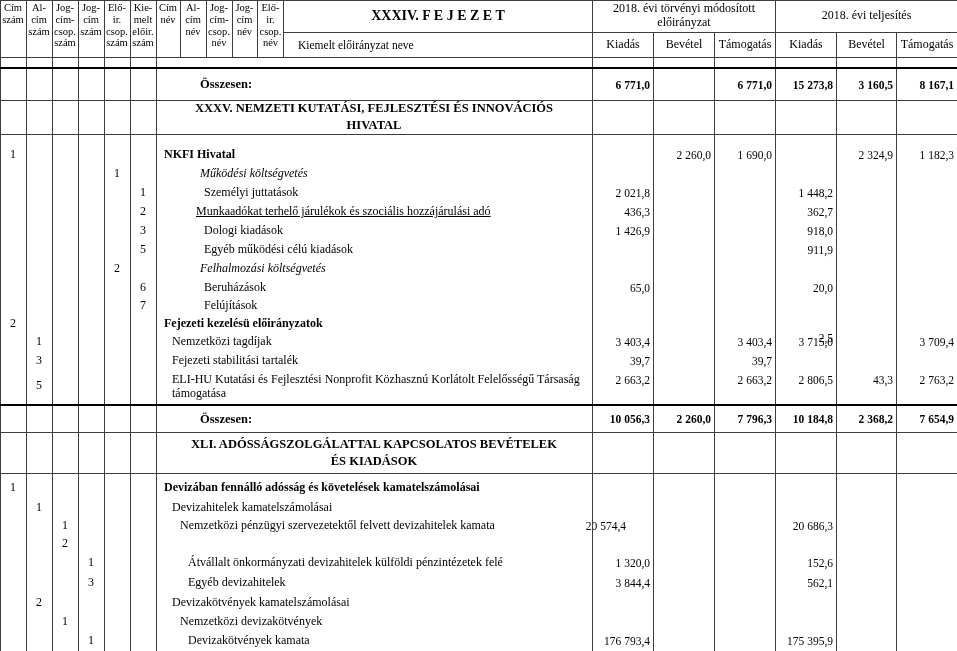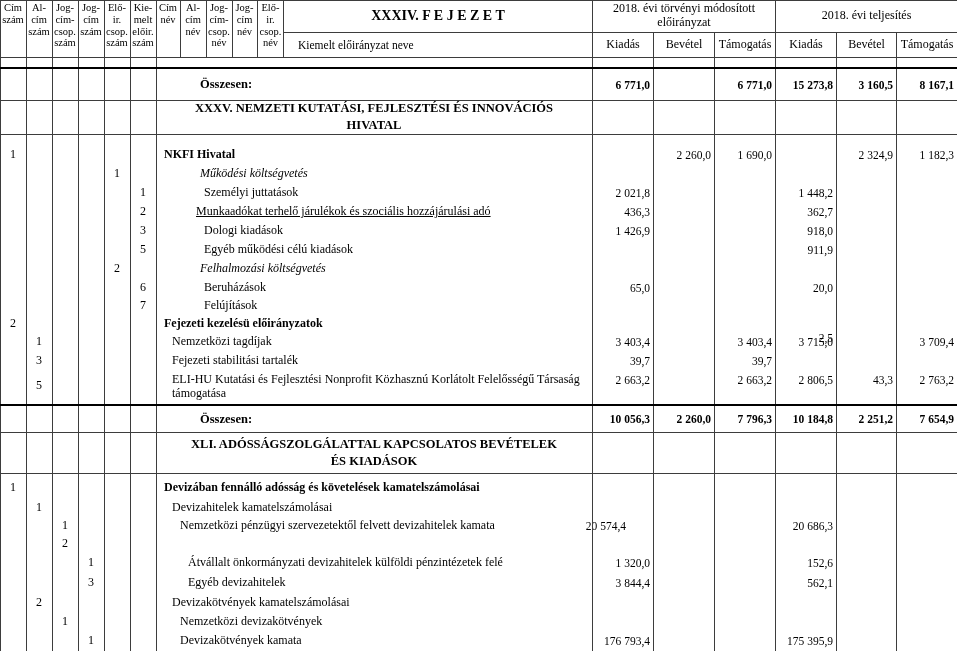--- a/index.html
+++ b/index.html
@@ -237,21 +237,21 @@
         <div class="val" style="left: 775px; width: 61px;">2 806,5</div>
         <div class="val" style="left: 836px; width: 60px;">43,3</div>
         <div class="val" style="left: 896px; width: 61px;">2 763,2</div>
       </div>
       <div class="row total" style="top: 406px; height: 26px;">
         <div class="total-label">Összesen:</div>
         <div class="val" style="left: 592px; width: 61px;">10 056,3</div>
         <div class="val" style="left: 653px; width: 61px;">2 260,0</div>
         <div class="val" style="left: 714px; width: 61px;">7 796,3</div>
         <div class="val" style="left: 775px; width: 61px;">10 184,8</div>
-        <div class="val" style="left: 836px; width: 60px;">2 251,2</div>
+        <div class="val" style="left: 836px; width: 60px;">2 368,2</div>
         <div class="val" style="left: 896px; width: 61px;">7 654,9</div>
       </div>
       <div class="row title" style="top: 433px; height: 40px;">
         <div class="title-cell">XLI. ADÓSSÁGSZOLGÁLATTAL KAPCSOLATOS BEVÉTELEK ÉS KIADÁSOK</div>
       </div>
       <div class="row item" style="top: 478px; height: 19px;">
         <div class="code-cell" style="left: 0px; width: 26px;">1</div>
         <div class="name-cell" style="padding-left: 8px;">
           <span class="bold">Devizában fennálló adósság és követelések kamatelszámolásai</span>
         </div>
@@ -296,21 +296,21 @@
         </div>
       </div>
       <div class="row item" style="top: 612px; height: 19px;">
         <div class="code-cell" style="left: 52px; width: 26px;">1</div>
         <div class="name-cell" style="padding-left: 24px;">
           <span class="">Nemzetközi devizakötvények</span>
         </div>
       </div>
       <div class="row item" style="top: 631px; height: 19px;">
         <div class="code-cell" style="left: 78px; width: 26px;">1</div>
-        <div class="name-cell" style="padding-left: 24px;">
+        <div class="name-cell" style="padding-left: 32px;">
           <span class="">Devizakötvények kamata</span>
         </div>
         <div class="val" style="left: 592px; width: 61px;">176 793,4</div>
         <div class="val" style="left: 775px; width: 61px;">175 395,9</div>
       </div>
     </div>
   <div>
       <div class="vline" style="left: 0px; top: 0px; height: 651px;"></div>
       <div class="vline" style="left: 26px; top: 0px; height: 651px;"></div>
       <div class="vline" style="left: 52px; top: 0px; height: 651px;"></div>

